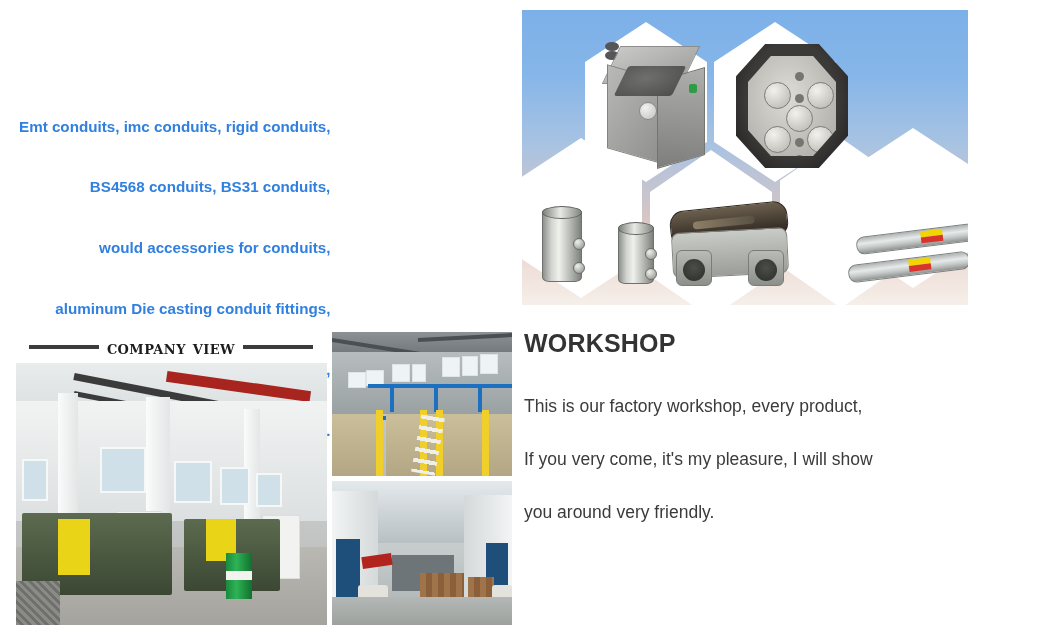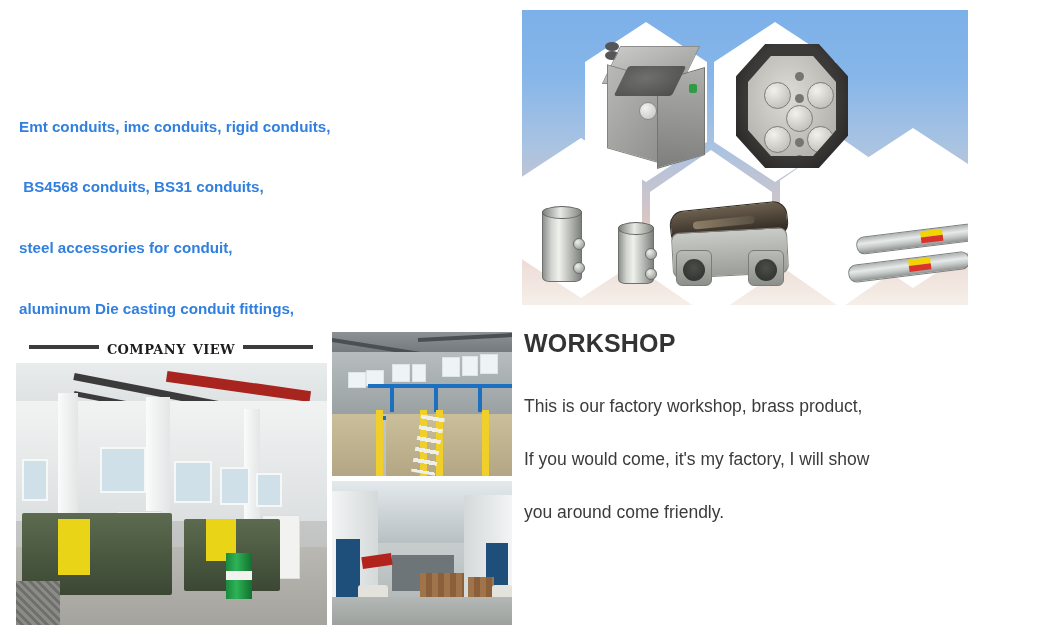--- a/index.html
+++ b/index.html
@@ -34,21 +34,21 @@
   }
   #products-list {
     position: absolute;
     left: 19px; top: 76px;
     font-size: 15.2px;
     font-weight: bold;
     color: #3180df;
     line-height: 20.3px;
     white-space: pre;
   }
-  #products-list .pline { display: block; }
+  #products-list .pline { display: block; text-align: right; }
 
   
   #product-collage {
     position: absolute;
     left: 522px; top: 10px;
     width: 446px; height: 295px;
     overflow: hidden;
     background:
       linear-gradient(180deg,
         #7cb0e8 0%,
@@ -438,21 +438,21 @@
   }
   #workshop-body .wline { display: block; }
 </style>
 </head>
 <body>
 
 <div id="products-panel">
   <div id="products-list">
     <span class="pline">Emt conduits, imc conduits, rigid conduits,</span>
     <span class="pline"> BS4568 conduits, BS31 conduits,</span>
-    <span class="pline">steel accessories for conduit,</span>
+    <span class="pline">would accessories for conduits,</span>
     <span class="pline">aluminum Die casting conduit fittings,</span>
     <span class="pline">zinc die casting conduit fittings,</span>
     <span class="pline">brass accessories, flexible conduits, etc.</span>
   </div>
 </div>
 
 <div id="product-collage">
   <div class="hex" id="hex-c"></div>
   <div class="hex" id="hex-f"></div>
   <div class="hex" id="hex-e"></div>
@@ -583,17 +583,17 @@
   <div class="boxes bx1"></div>
   <div class="boxes bx2"></div>
   <div class="sacks sk1"></div>
   <div class="sacks sk2"></div>
   <div class="floor2"></div>
 </div>
 
 <div id="workshop-panel">
   <div id="workshop-title">WORKSHOP</div>
   <div id="workshop-body">
-    <span class="wline">This is our factory workshop, brass product,</span>
-    <span class="wline">If you would come, it's my factory, I will show</span>
-    <span class="wline">you around come friendly.</span>
+    <span class="wline">This is our factory workshop, every product,</span>
+    <span class="wline">If you very come, it's my pleasure, I will show</span>
+    <span class="wline">you around very friendly.</span>
   </div>
 </div>
 
 </body></html>

